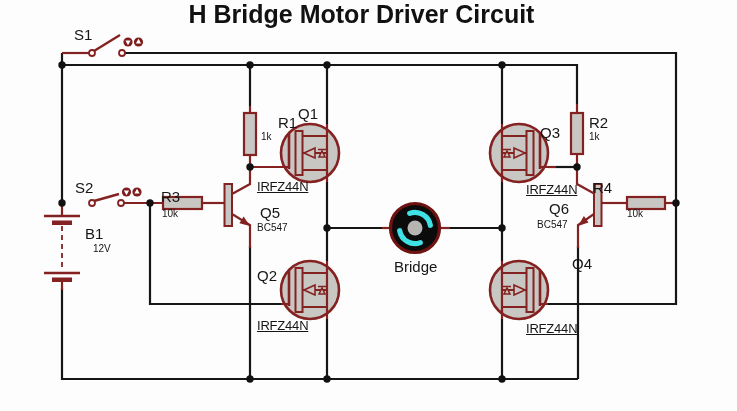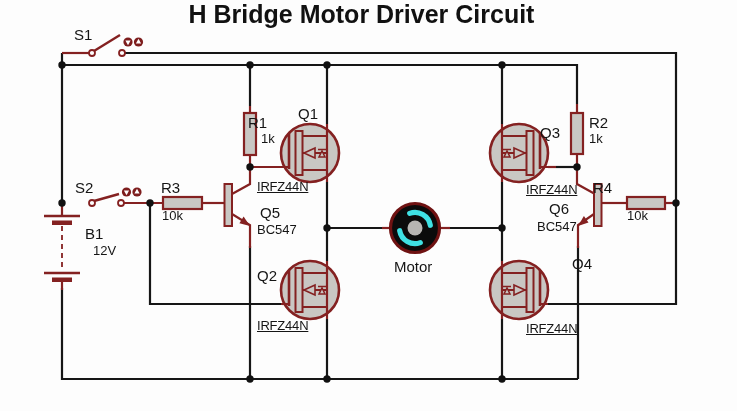--- a/index.html
+++ b/index.html
@@ -12,21 +12,21 @@
   }
   .canvas svg{position:absolute;left:0;top:0;}
   .title{
     position:absolute;left:0;top:6;width:723px;
     text-align:center;
     font-size:25px;font-weight:bold;color:#111;
     letter-spacing:0px;
   }
   .lbl{position:absolute;color:#151515;white-space:nowrap;line-height:1.05;text-align:center;}
   .ref{font-size:15px;}
-  .val{font-size:13px;}
+  .val{font-size:10px;}
   .part{font-size:13px;letter-spacing:-0.2px;text-decoration:underline;}
 </style>
 </head>
 <body>
 
 <div class="canvas">
 
   <svg width="737" height="411" viewBox="0 0 737 411">
 
     <defs>
@@ -174,27 +174,27 @@
   </svg>
 
   <div class="title">H Bridge Motor Driver Circuit</div>
 
   <div class="lbl ref" style="left:74px;top:27px">S1</div>
   <div class="lbl ref" style="left:75px;top:180px">S2</div>
 
   <div class="lbl ref" style="left:85px;top:226px">B1</div>
   <div class="lbl val" style="left:93px;top:244px">12V</div>
 
-  <div class="lbl ref" style="left:248px;top:115px">R1</div>
+  <div class="lbl ref" style="left:278px;top:115px">R1</div>
   <div class="lbl val" style="left:261px;top:132px">1k</div>
 
   <div class="lbl ref" style="left:589px;top:115px">R2</div>
   <div class="lbl val" style="left:589px;top:132px">1k</div>
 
-  <div class="lbl ref" style="left:161px;top:180px">R3</div>
+  <div class="lbl ref" style="left:161px;top:189px">R3</div>
   <div class="lbl val" style="left:162px;top:209px">10k</div>
 
   <div class="lbl ref" style="left:593px;top:180px">R4</div>
   <div class="lbl val" style="left:627px;top:209px">10k</div>
 
   <div class="lbl ref" style="left:298px;top:106px">Q1</div>
   <div class="lbl part" style="left:257px;top:180px">IRFZ44N</div>
 
   <div class="lbl ref" style="left:257px;top:268px">Q2</div>
   <div class="lbl part" style="left:257px;top:319px">IRFZ44N</div>
@@ -204,15 +204,15 @@
 
   <div class="lbl ref" style="left:572px;top:256px">Q4</div>
   <div class="lbl part" style="left:526px;top:322px">IRFZ44N</div>
 
   <div class="lbl ref" style="left:260px;top:205px">Q5</div>
   <div class="lbl val" style="left:257px;top:223px">BC547</div>
 
   <div class="lbl ref" style="left:549px;top:201px">Q6</div>
   <div class="lbl val" style="left:537px;top:220px">BC547</div>
 
-  <div class="lbl ref" style="left:394px;top:259px">Motor</div>
+  <div class="lbl ref" style="left:394px;top:259px">Bridge</div>
 
 </div>
 
 </body></html>

